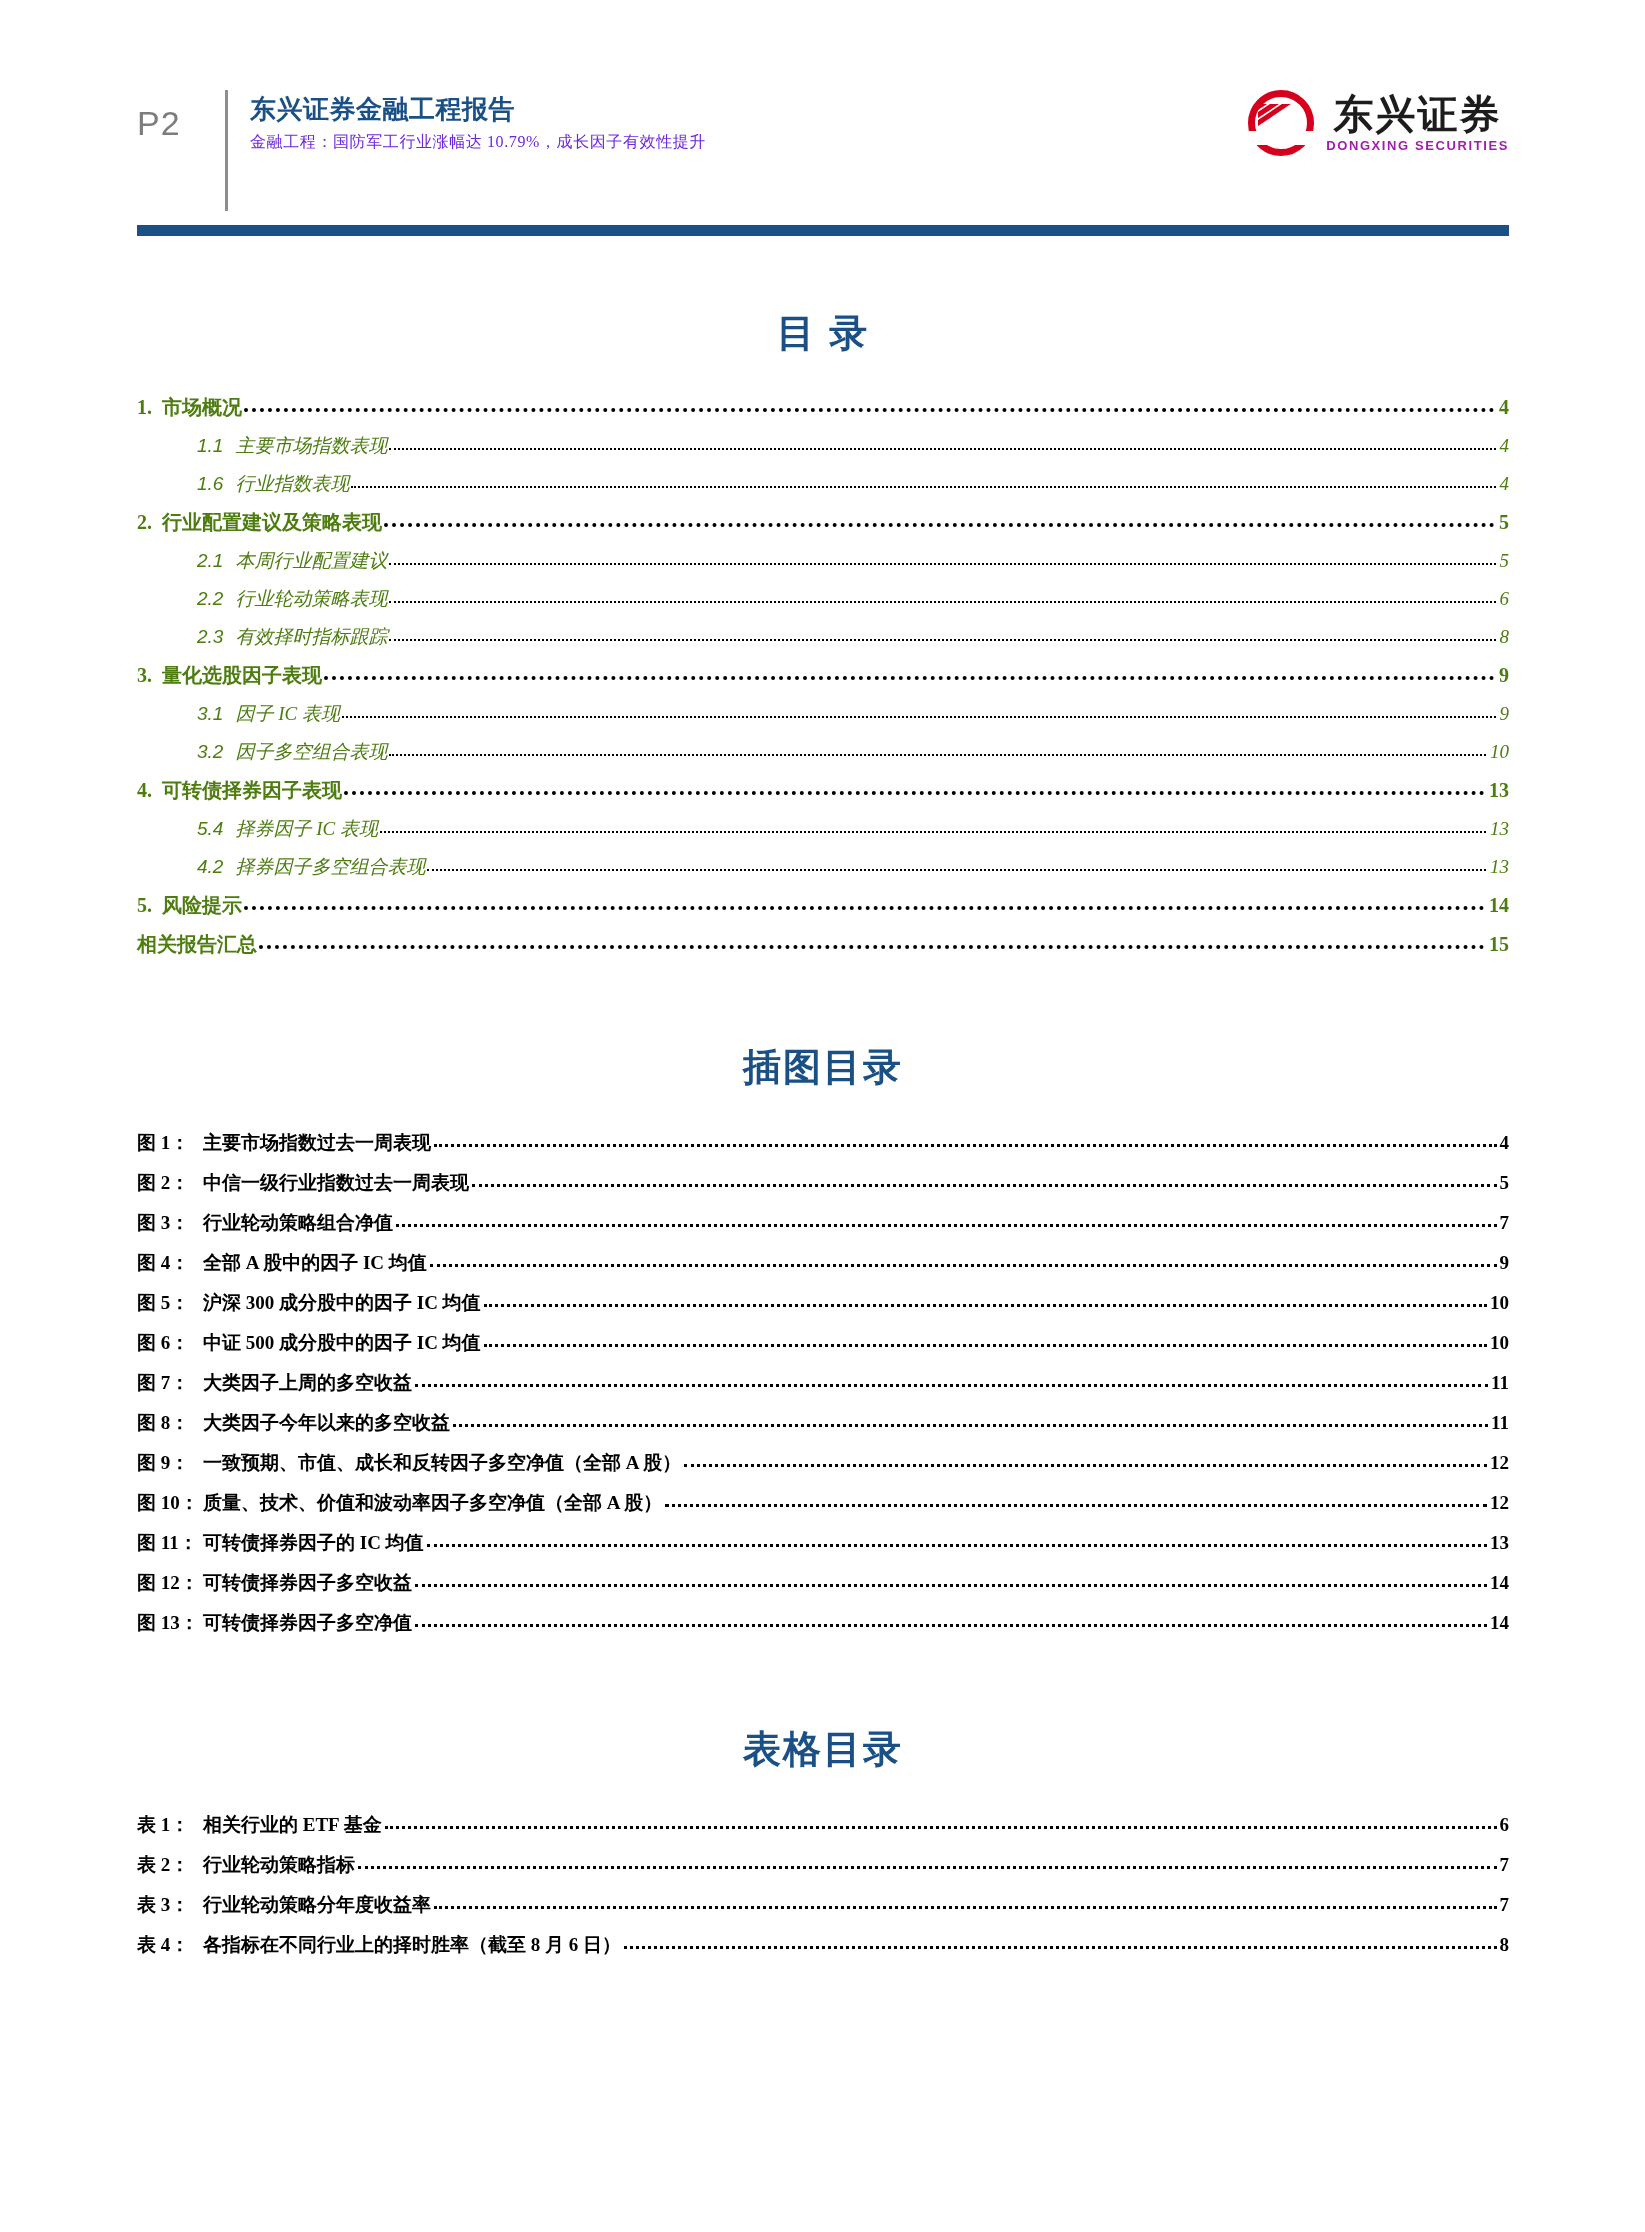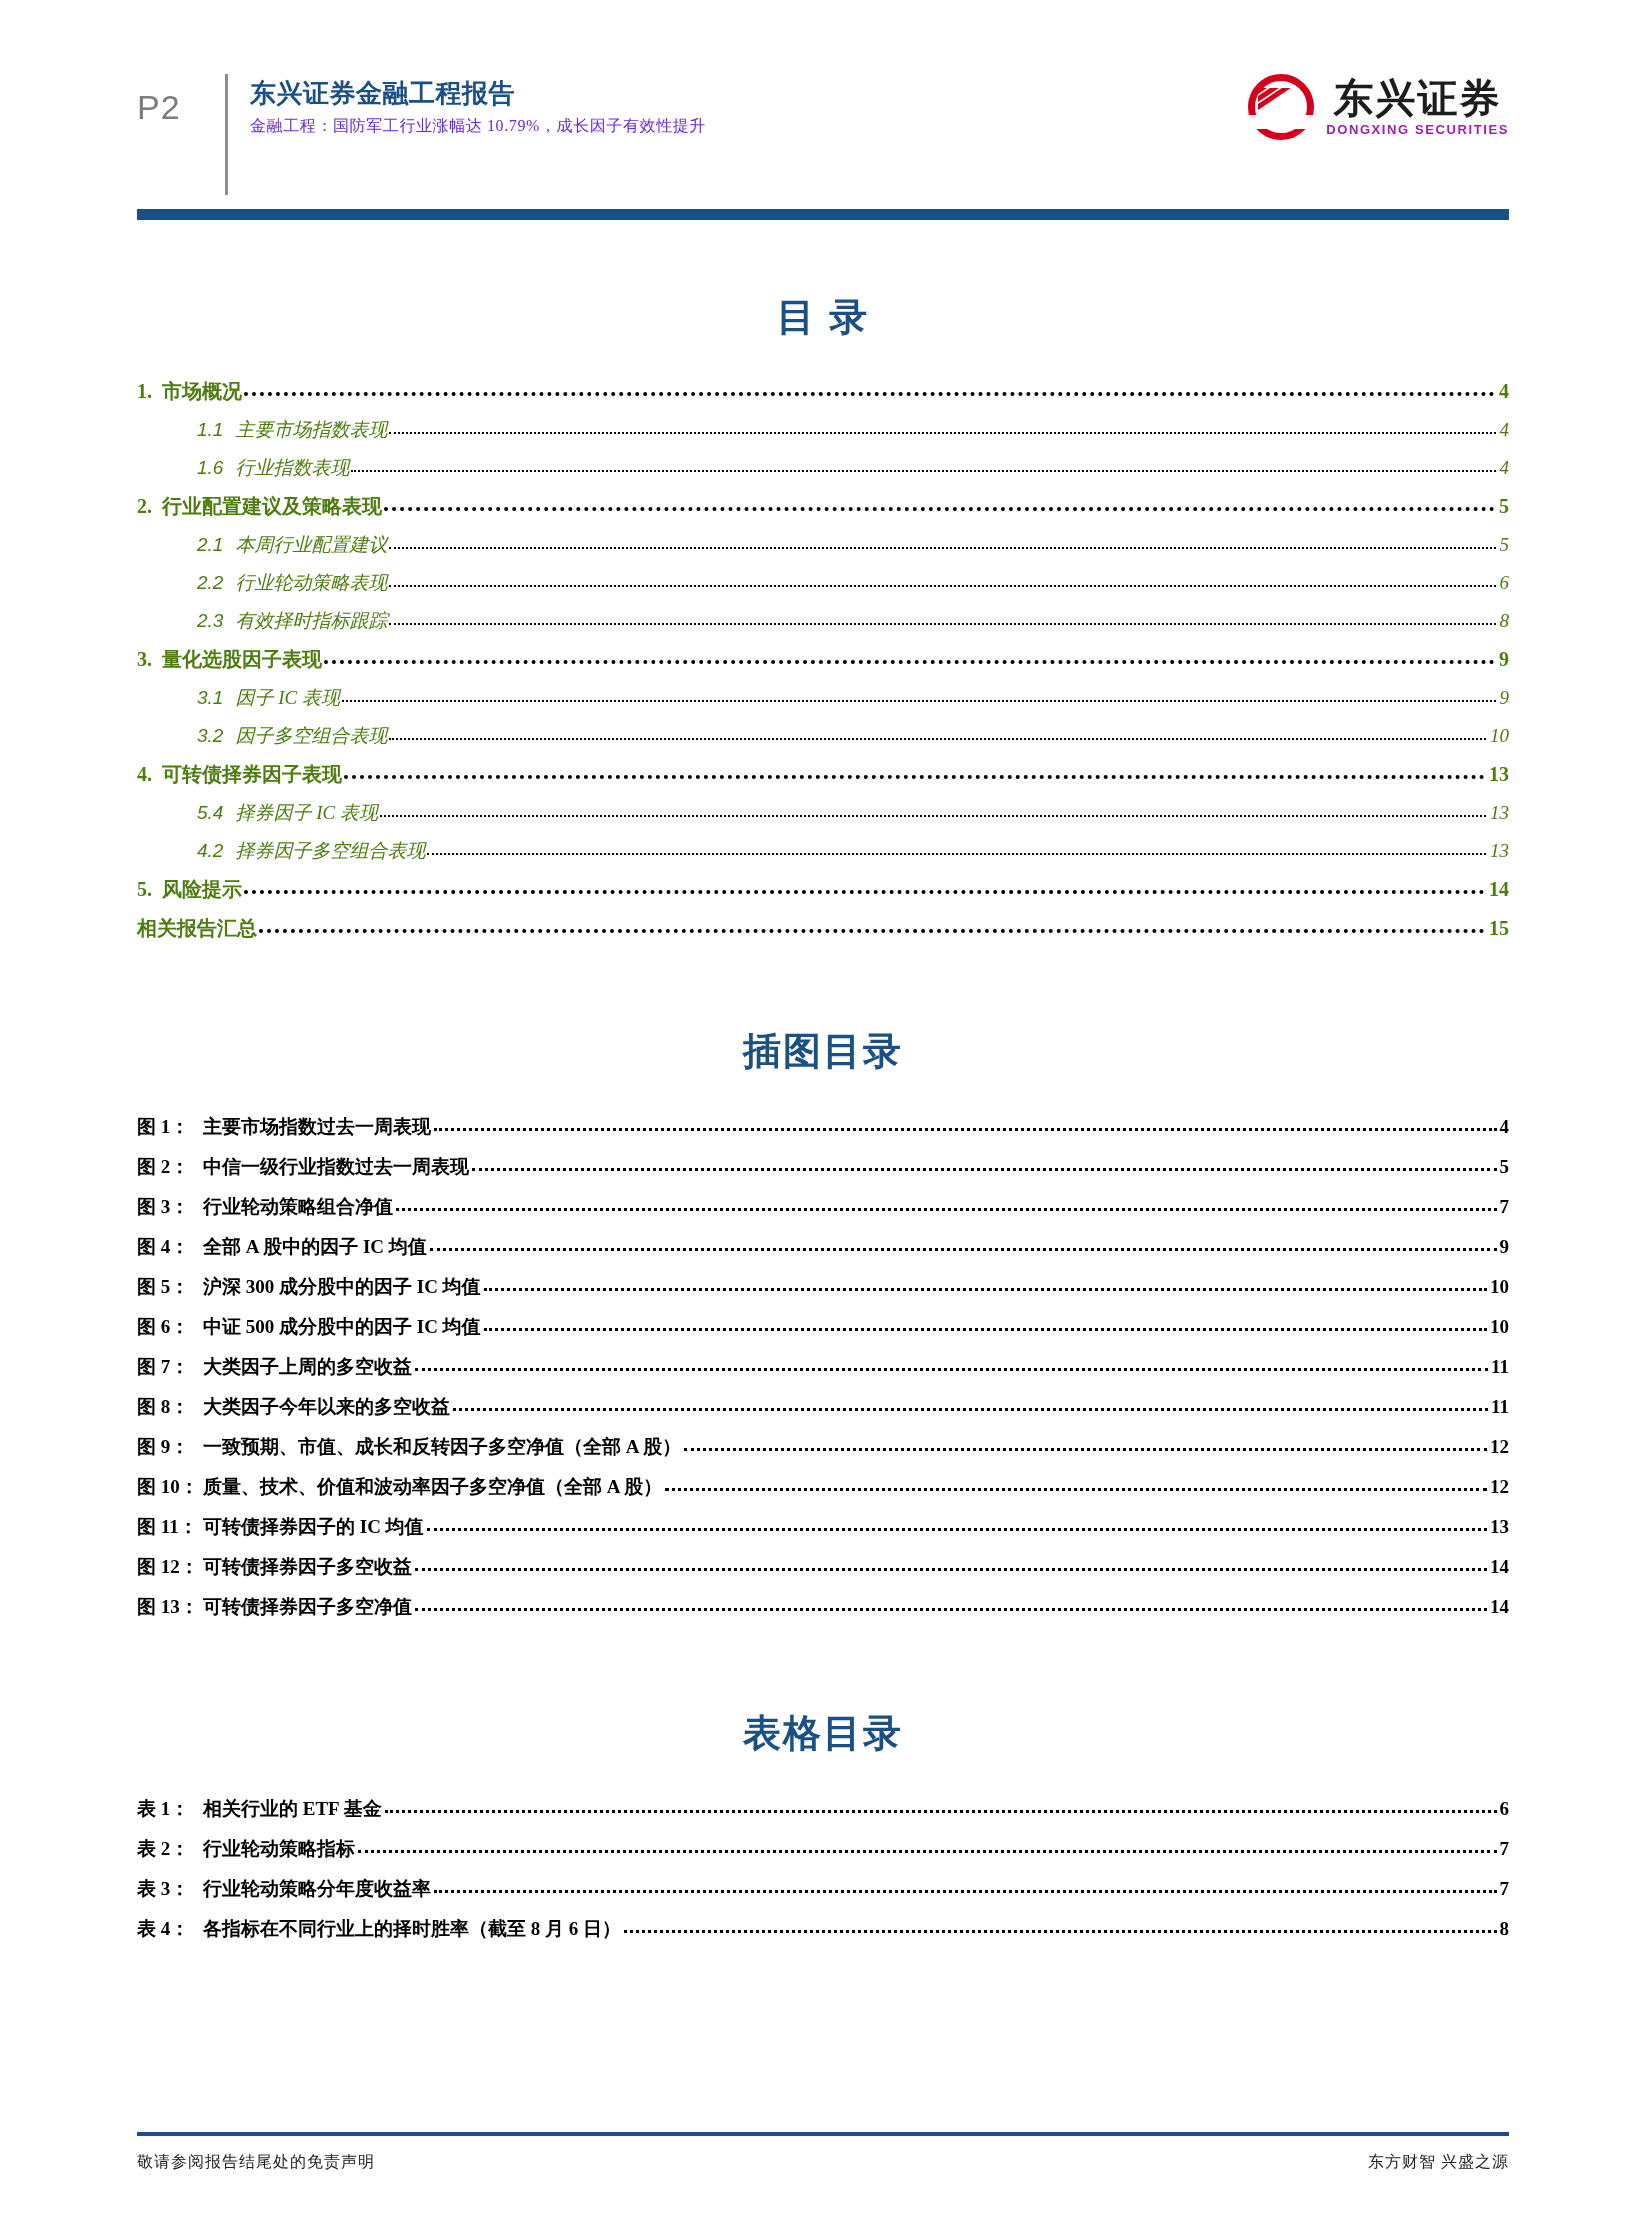--- a/index.html
+++ b/index.html
@@ -15,21 +15,21 @@
     position: relative;
     overflow: hidden;
   }
 
   .page {
     position: absolute;
     left: 0; top: 0;
     width: 1646px;
     height: 2233px;
     box-sizing: border-box;
-    padding: 0 137px;
+    padding: 16px 137px;
   }
 
   
   .header {
     position: relative;
     height: 119px;
     padding-top: 78px;
     display: flex;
     align-items: flex-start;
   }
@@ -440,22 +440,15 @@
         <span class="pg">7</span>
       </div>
       <div class="list-row">
         <span class="tag">表 4：</span>
         <span class="txt">各指标在不同行业上的择时胜率（截至 8 月 6 日）</span>
         <span class="dots"></span>
         <span class="pg">8</span>
       </div>
     </div>
 
-  <div class="footer">
-    <div class="footer-bar"></div>
-    <div class="footer-row">
-      <div>敬请参阅报告结尾处的免责声明</div>
-      <div>东方财智 兴盛之源</div>
-    </div>
-  </div>
 
 </div>
 
 
 </body></html>

